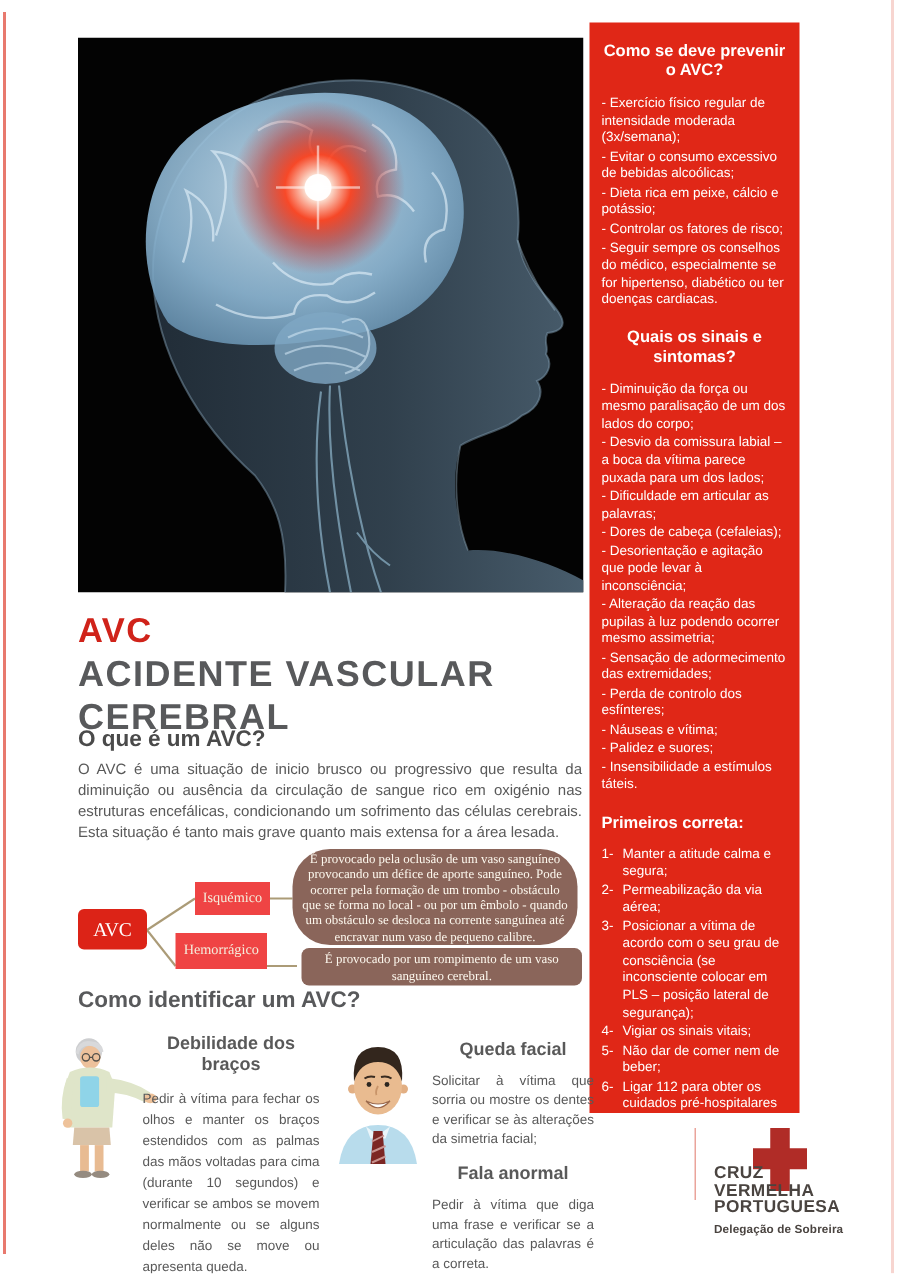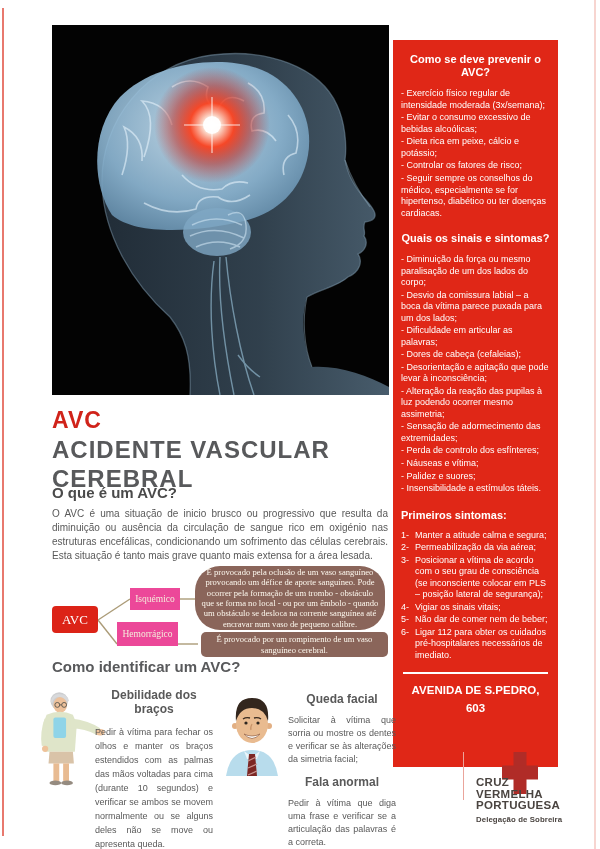--- a/index.html
+++ b/index.html
@@ -8,21 +8,21 @@
   .abs{position:absolute;}
 
   
   .edge-left{left:2px;top:8px;width:2px;height:828px;background:#e2574a;opacity:.8;}
   .edge-right{left:594px;top:0;width:2px;height:849px;background:#f3beb7;opacity:.65;}
 
   
   #head-image{left:52px;top:25px;width:337px;height:370px;}
 
   
-  #sidebar{left:393px;top:40px;width:165px;height:727px;background:#e02717;color:#fff;
+  #sidebar{left:393px;top:15px;width:140px;height:727px;background:#e02717;color:#fff;
            box-sizing:border-box;padding:13px 8px 24px;overflow:hidden;
            font-size:9px;line-height:1.28;}
   .sb-h{font-size:11px;font-weight:bold;text-align:center;margin:0 0 9px;line-height:1.2;}
   .sb-h.mid{margin-top:13px;}
   .sb-item{margin:0 0 1px;}
   .sb-h3{font-size:11px;font-weight:bold;margin:13px 0 8px;}
   .step{display:flex;margin:0 0 1px;}
   .step-num{flex:0 0 14px;}
   .step-text{flex:1;}
   .sb-hr{border:none;border-top:2px solid #fff;margin:11px 2px 8px;}
@@ -36,21 +36,21 @@
   #whatis-h{left:52px;top:484px;font-size:15px;font-weight:bold;color:#4a4a4a;margin:0;}
   #whatis-p{left:52px;top:507px;width:336px;font-size:10px;line-height:1.4;color:#595959;
             text-align:justify;margin:0;}
 
   
   #diagram{left:45px;top:565px;width:345px;height:100px;}
   #diagram svg.conn{position:absolute;left:0;top:0;}
   .rootbox{position:absolute;left:7px;top:41px;width:46px;height:27px;background:#dc2317;
            border-radius:4px;color:#fff;font-family:"Liberation Serif",serif;font-size:13px;
            display:flex;align-items:center;justify-content:center;}
-  .tanbox{position:absolute;background:#ec4899;color:#f4ecdb;
+  .tanbox{position:absolute;background:#ef4444;color:#f4ecdb;
           font-family:"Liberation Serif",serif;display:flex;align-items:center;
           justify-content:center;}
   .isq{left:85px;top:23px;width:50px;height:22px;font-size:9.5px;}
   .hem{left:72px;top:57px;width:61px;height:24px;font-size:9.5px;}
   .brownbox{position:absolute;background:#8a655a;color:#fdf8ee;
             font-family:"Liberation Serif",serif;text-align:center;border-radius:5px;
             display:flex;align-items:center;justify-content:center;
             padding:2px 5px;box-sizing:border-box;}
   .b1{left:150px;top:1px;width:190px;height:64px;font-size:8.6px;line-height:1.22;border-radius:25px;}
   .b2{left:156px;top:67px;width:187px;height:25px;font-size:8.6px;line-height:1.2;}
@@ -172,21 +172,21 @@
     <p class="sb-item">- Dificuldade em articular as palavras;</p>
     <p class="sb-item">- Dores de cabeça (cefaleias);</p>
     <p class="sb-item">- Desorientação e agitação que pode levar à inconsciência;</p>
     <p class="sb-item">- Alteração da reação das pupilas à luz podendo ocorrer mesmo assimetria;</p>
     <p class="sb-item">- Sensação de adormecimento das extremidades;</p>
     <p class="sb-item">- Perda de controlo dos esfínteres;</p>
     <p class="sb-item">- Náuseas e vítima;</p>
     <p class="sb-item">- Palidez e suores;</p>
     <p class="sb-item">- Insensibilidade a estímulos táteis.</p>
 
-    <h3 class="sb-h3">Primeiros sintomas:</h3>
+    <h3 class="sb-h3">Primeiros correta:</h3>
     <div class="step">
       <span class="step-num">1-</span>
       <span class="step-text">Manter a atitude calma e segura;</span>
     </div>
     <div class="step">
       <span class="step-num">2-</span>
       <span class="step-text">Permeabilização da via aérea;</span>
     </div>
     <div class="step">
       <span class="step-num">3-</span>

